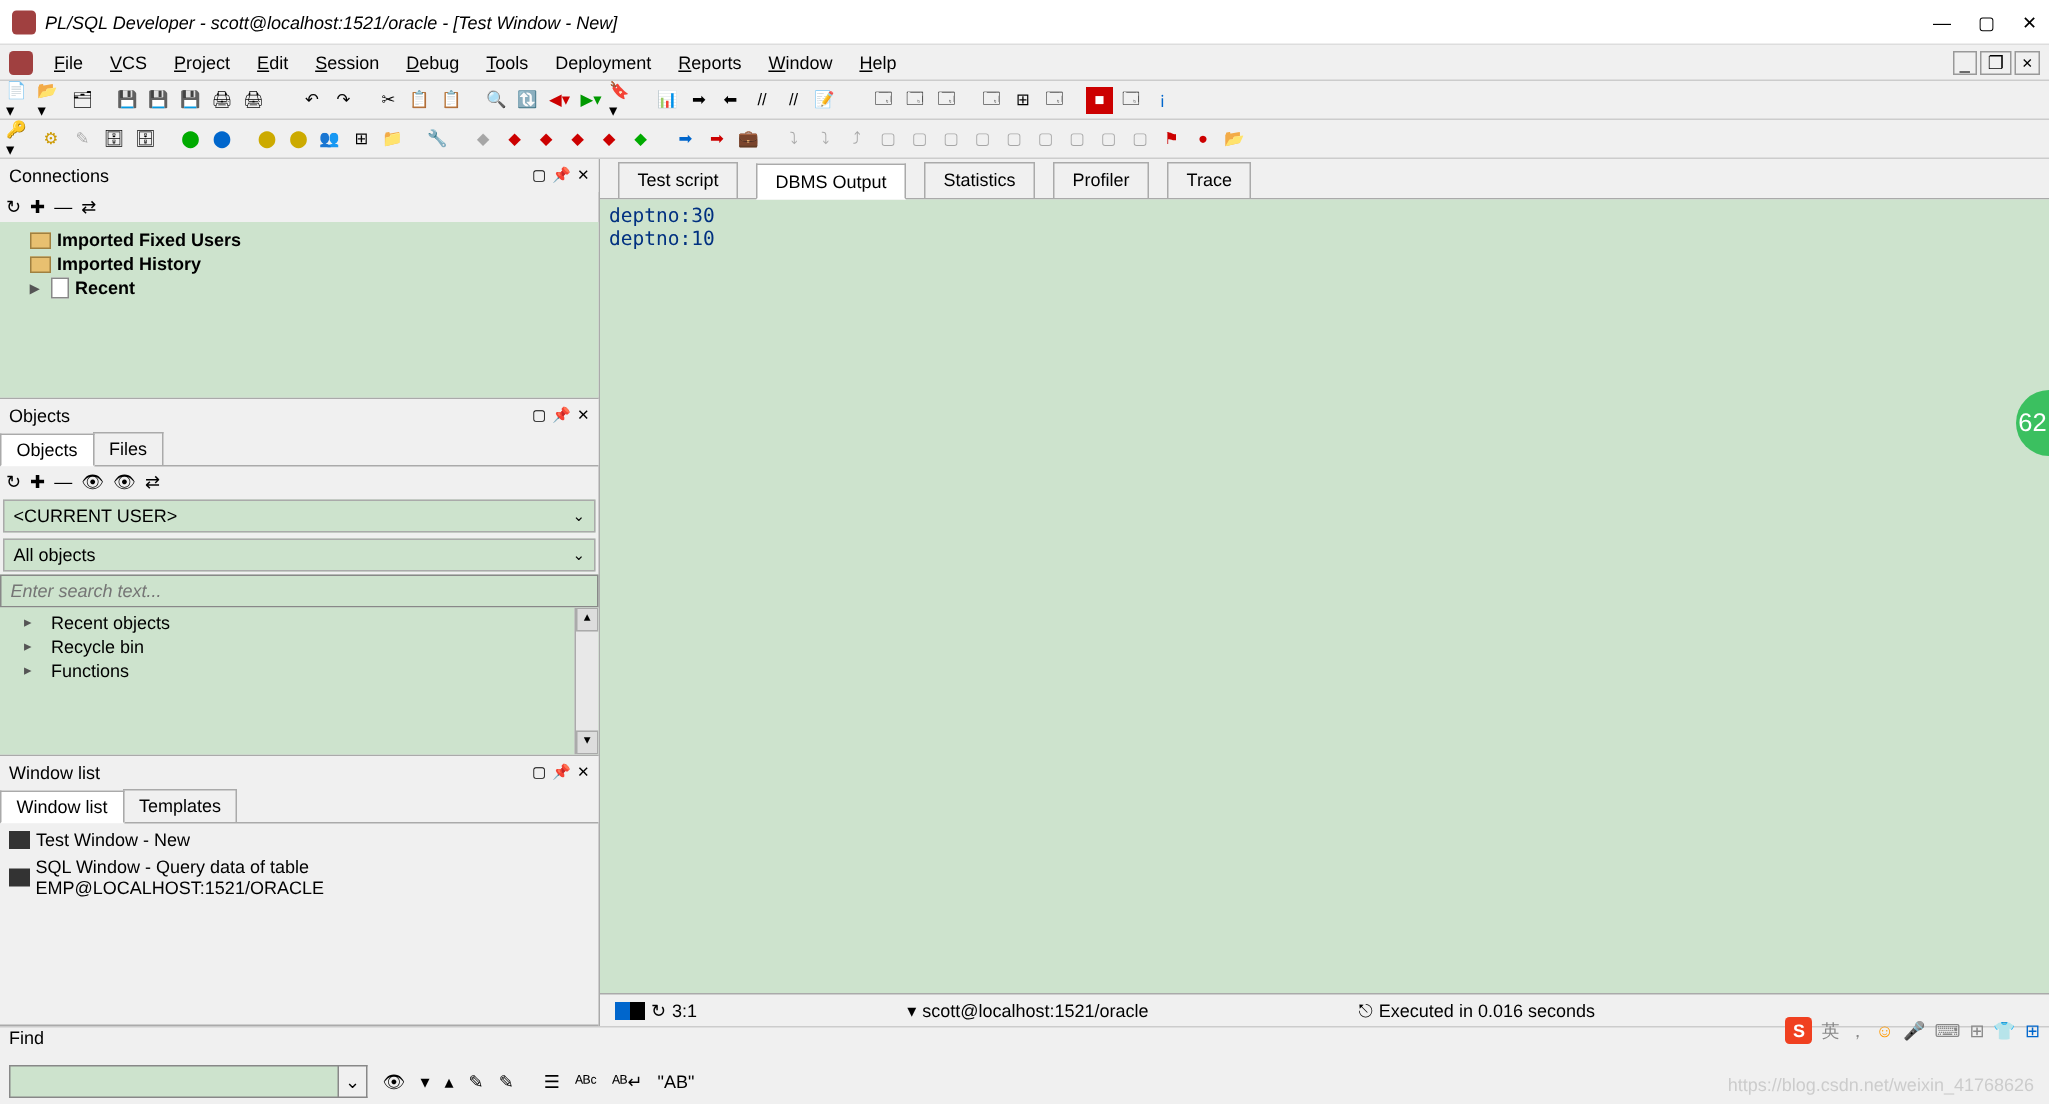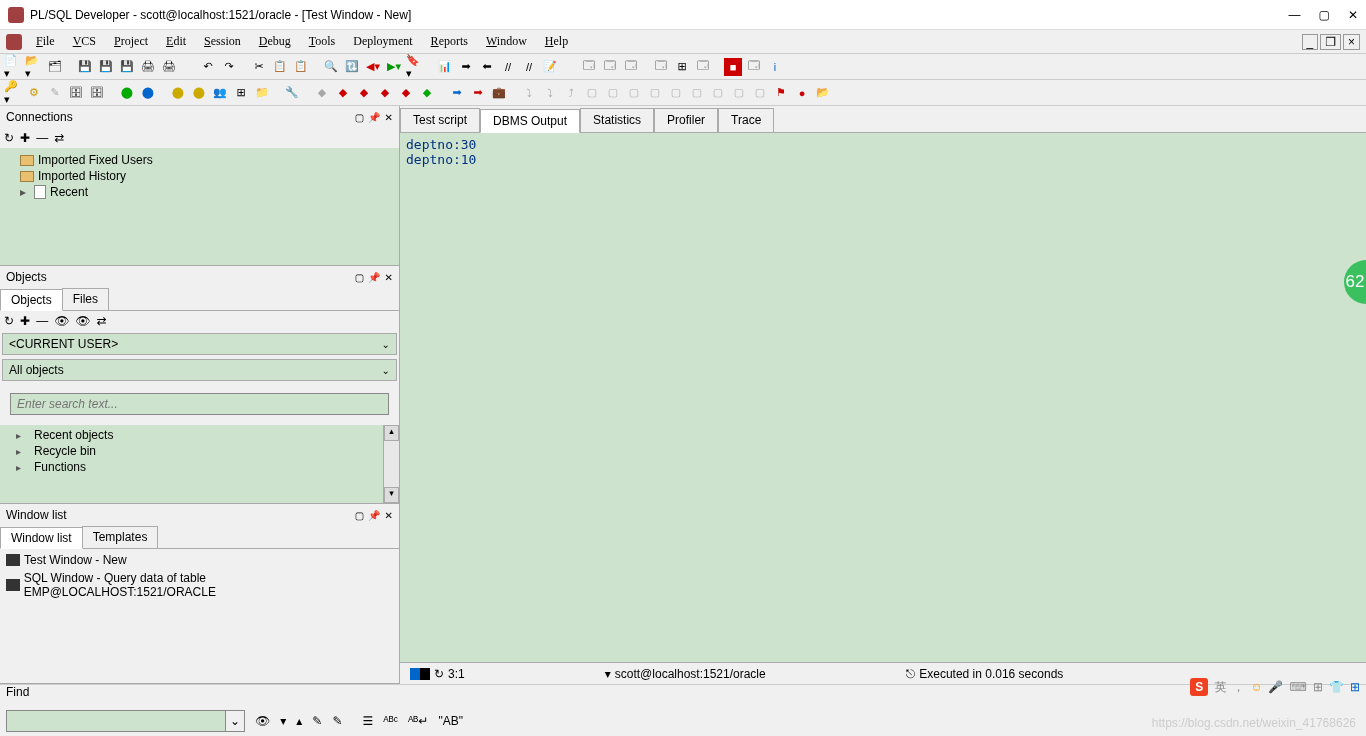--- a/index.html
+++ b/index.html
@@ -1,58 +1,58 @@
 <!DOCTYPE html>
 <html><head>
 <meta charset="utf-8">
 <style>
 * { box-sizing: border-box; margin: 0; padding: 0; font-family: "Segoe UI", Tahoma, sans-serif; font-size: 12px; }
 body { background: #f0f0f0; width: 1366px; height: 736px; overflow: hidden; display: flex; flex-direction: column; }
 .titlebar { height: 30px; background: #fff; display: flex; align-items: center; padding: 0 8px; border-bottom: 1px solid #ddd; }
 .titlebar .app-icon { width: 16px; height: 16px; background: #a04040; border-radius: 3px; margin-right: 6px; }
-.titlebar .title { flex: 1; font-size: 12px; color: #000; }
+.titlebar .title { flex: 1; font-size: 12px; color: #000; font-style: italic; }
 .titlebar .win-controls { display: flex; gap: 18px; font-size: 14px; }
 .titlebar .win-controls span { cursor: pointer; }
 .menubar { height: 24px; background: #f0f0f0; display: flex; align-items: center; padding: 0 6px; gap: 2px; border-bottom: 1px solid #ccc; }
-.menubar .menu-item { padding: 2px 8px; cursor: pointer; font-family: Liberation Serif, serif; }
+.menubar .menu-item { padding: 2px 8px; cursor: pointer; }
 .menubar .mdi-controls { margin-left: auto; display: flex; gap: 2px; font-size: 10px; }
 .menubar .mdi-controls span { border: 1px solid #999; padding: 0 4px; cursor: pointer; }
 .toolbar { height: 26px; background: #f0f0f0; display: flex; align-items: center; padding: 2px 4px; gap: 3px; border-bottom: 1px solid #ccc; }
 .toolbar .tb-btn { width: 18px; height: 18px; display: inline-flex; align-items: center; justify-content: center; cursor: pointer; font-size: 11px; }
 .toolbar .sep { width: 6px; }
 .main { flex: 1; display: flex; overflow: hidden; }
 .left-panels { width: 400px; display: flex; flex-direction: column; background: #f0f0f0; border-right: 1px solid #aaa; }
 .panel { display: flex; flex-direction: column; border-bottom: 1px solid #aaa; }
 .panel-header { height: 22px; background: #f0f0f0; display: flex; align-items: center; padding: 0 6px; font-size: 12px; justify-content: space-between; }
 .panel-header .spacer { flex: 1; }
 .panel-header .ph-btn { font-size: 10px; margin-left: 4px; cursor: pointer; }
 .panel-toolbar { height: 20px; display: flex; align-items: center; padding: 0 4px; gap: 6px; font-size: 11px; }
-.tree { background: #cde3cd; flex: 1; padding: 4px 6px; font-size: 12px; overflow: auto; }
+.tree { background: #cde3cd; flex: 1; padding: 4px 6px; font-size: 12px; overflow: auto; font-weight: bold; }
 .tree .tree-item { display: flex; align-items: center; gap: 4px; padding: 1px 0 1px 14px; cursor: pointer; }
 .tree .folder-icon { width: 14px; height: 11px; background: #e8c070; border: 1px solid #a08040; }
 .tree .file-icon { width: 12px; height: 14px; background: #fff; border: 1px solid #888; }
 .tabs { display: flex; border-bottom: 1px solid #aaa; background: #f0f0f0; }
 .tabs .tab { padding: 3px 10px; border: 1px solid #aaa; border-bottom: none; background: #f0f0f0; cursor: pointer; font-size: 12px; margin-right: -1px; }
 .tabs .tab.active { background: #fff; border-bottom: 1px solid #fff; position: relative; top: 1px; }
 .dropdown { height: 22px; border: 1px solid #aaa; background: #cde3cd; display: flex; align-items: center; padding: 0 6px; margin: 2px; cursor: pointer; }
 .dropdown .dd-arrow { margin-left: auto; font-size: 10px; }
-.search-box { height: 22px; border: 1px solid #888; background: #cde3cd; margin: 10px; padding: 0; }
+.search-box { height: 22px; border: 1px solid #888; background: #cde3cd; margin: 0; padding: 0; }
 .search-box input { width: 100%; height: 100%; background: transparent; border: none; padding: 0 6px; font-style: italic; color: #555; outline: none; }
 .obj-tree-wrap { background: #cde3cd; flex: 1; display: flex; overflow: hidden; }
 .obj-tree { flex: 1; padding: 2px 6px; overflow: auto; }
 .obj-tree .ot-item { display: flex; align-items: center; gap: 4px; padding: 1px 0 1px 10px; cursor: pointer; font-size: 12px; }
 .obj-tree .expand { width: 10px; font-size: 10px; color: #555; }
 .obj-scroll { width: 16px; background: #e8e8e8; border-left: 1px solid #aaa; display: flex; flex-direction: column; }
 .obj-scroll .sb-btn { height: 16px; text-align: center; font-size: 9px; background: #ddd; border: 1px solid #aaa; cursor: pointer; }
 .win-list { padding: 2px 0; }
 .win-list .wl-item { display: flex; align-items: center; gap: 4px; padding: 2px 6px; font-size: 12px; cursor: pointer; }
 .win-list .wl-icon { width: 14px; height: 12px; background: #333; }
 .right-area { flex: 1; display: flex; flex-direction: column; background: #fff; }
 .right-tabs { display: flex; border-bottom: 1px solid #aaa; background: #f0f0f0; padding-top: 2px; }
-.right-tabs .rtab { padding: 4px 12px; border: 1px solid #aaa; border-bottom: none; background: #f0f0f0; cursor: pointer; margin-left: 0; }
+.right-tabs .rtab { padding: 4px 12px; border: 1px solid #aaa; border-bottom: none; background: #f0f0f0; cursor: pointer; margin-left: 12px; }
 .right-tabs .rtab.active { background: #fff; border-bottom: 1px solid #fff; position: relative; top: 1px; }
 .dbms-toolbar { height: 30px; display: flex; align-items: center; gap: 10px; padding: 0 8px; border-bottom: 1px solid #aaa; background: #f0f0f0; }
 .dbms-toolbar button { padding: 2px 16px; cursor: pointer; }
 .dbms-toolbar .spinner { display: flex; align-items: center; }
 .dbms-toolbar .spinner input { width: 60px; height: 20px; border: 1px solid #888; padding: 0 4px; }
 .dbms-toolbar .spin-btns { display: flex; flex-direction: column; border: 1px solid #888; border-left: none; }
 .dbms-toolbar .spin-btns span { height: 10px; width: 14px; font-size: 7px; text-align: center; line-height: 10px; background: #eee; cursor: pointer; }
 .output { flex: 1; background: #cde3cd; padding: 4px 6px; font-family: Consolas, monospace; font-size: 13px; color: #003080; white-space: pre; overflow: auto; }
 .status-bar { height: 22px; display: flex; align-items: center; background: #f0f0f0; border-top: 1px solid #aaa; font-size: 12px; }
 .status-bar .sb-seg { padding: 0 10px; display: flex; align-items: center; gap: 4px; }

